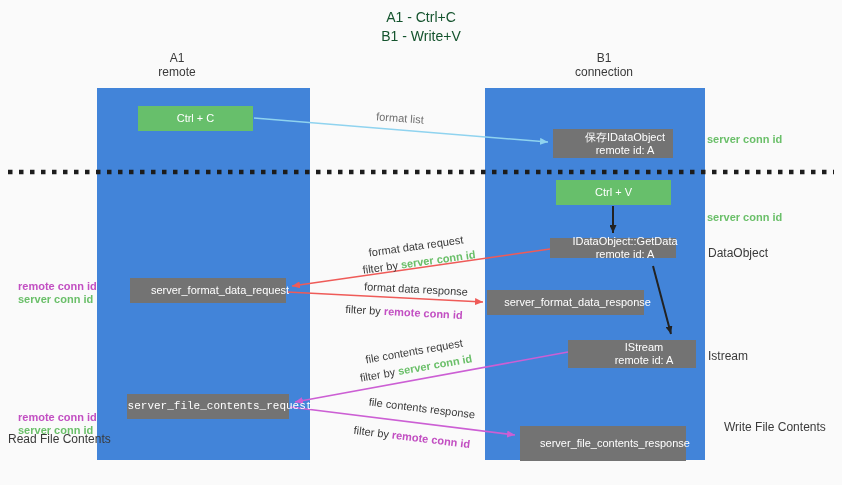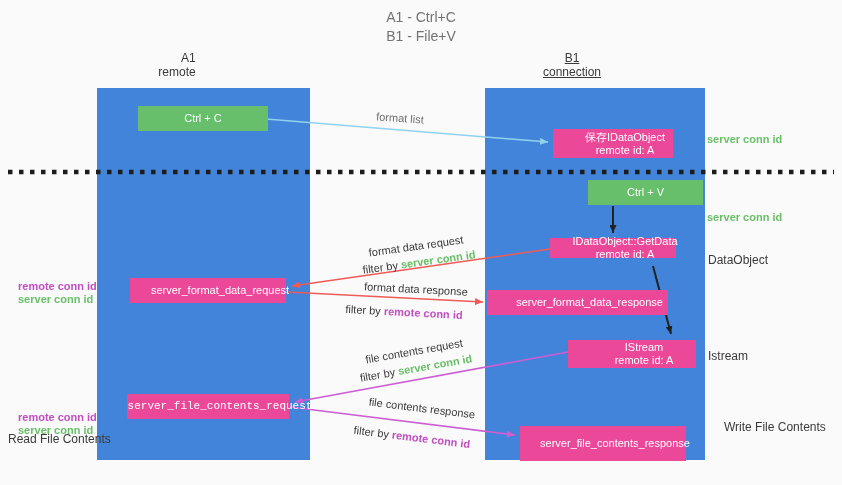--- a/index.html
+++ b/index.html
@@ -1,29 +1,29 @@
 <!DOCTYPE html>
 <html><head>
 <meta charset="utf-8">
 <style>
   * { margin:0; padding:0; box-sizing:border-box; }
   body { font-family:"Liberation Sans", sans-serif; background:#fafafa; }
   .canvas { position:relative; width:842px; height:485px; background:#fafafa; overflow:hidden; }
 
   .title { position:absolute; left:50%; top:8px; transform:translateX(-50%); text-align:center;
-           font-size:14px; line-height:19px; color:#737373; z-index:5; }
+           font-size:14px; line-height:19px; color:#14532d; z-index:5; }
 
   .lane { position:absolute; background:#4284d9; z-index:1; }
   .lane-header { position:absolute; transform:translateX(-50%); text-align:center;
                  font-size:12px; line-height:14px; color:#3a3a3a; z-index:5; white-space:nowrap; }
 
   .node { position:absolute; display:flex; flex-direction:column; align-items:center; justify-content:center;
           color:#ffffff; font-size:11px; line-height:13px; text-align:center; z-index:3; white-space:nowrap; }
   .green  { background:#67bf6b; }
-  .orange { background:#ec4899;padding-left:24px; }
+  .orange { background:#737373;padding-left:24px; }
 
   .sidelabel { position:absolute; font-size:12px; color:#3a3a3a; white-space:nowrap; z-index:4; }
   .bold { font-weight:bold; }
   .tx-green   { color:#6abf69; }
   .tx-magenta { color:#c24fc2; }
   .pair { position:absolute; font-size:11px; font-weight:bold; line-height:13px; white-space:nowrap; z-index:4; }
 
   .alabel { position:absolute; transform:translate(-50%,-50%) rotate(var(--rot,0deg));
             font-size:11px; color:#3a3a3a; white-space:nowrap; z-index:4; }
   .alabel .hl-green   { color:#6abf69; font-weight:bold; }
@@ -32,28 +32,28 @@
 
   svg.overlay { position:absolute; left:0; top:0; z-index:2; pointer-events:none; }
 </style>
 </head>
 <body>
 
 <div class="canvas">
 
   <div class="title">
     <div>A1 - Ctrl+C</div>
-    <div>B1 - File+V</div>
+    <div>B1 - Write+V</div>
   </div>
 
-  <div class="lane-header" style="left:177px; top:51px;text-align:right;">
+  <div class="lane-header" style="left:177px; top:51px;">
     <div>A1</div>
     <div>remote</div>
   </div>
-  <div class="lane-header" style="left:572px; top:51px;text-decoration:underline;">
+  <div class="lane-header" style="left:604px; top:51px;">
     <div>B1</div>
     <div>connection</div>
   </div>
 
   <div class="lane" style="left:97px; top:88px; width:213px; height:372px;"></div>
   <div class="lane" style="left:485px; top:88px; width:220px; height:372px;"></div>
 
   <svg class="overlay" width="842" height="485" viewBox="0 0 842 485">
     <defs>
       <marker id="mBlue" viewBox="0 0 8 7" refX="8" refY="3.5" markerWidth="8" markerHeight="7" orient="auto" markerUnits="userSpaceOnUse">
@@ -80,62 +80,62 @@
 
     <line x1="550" y1="249" x2="292" y2="286" stroke="#ef5b58" stroke-width="1.5" marker-end="url(#mRed)"></line>
 
     <line x1="287" y1="292" x2="483" y2="302" stroke="#ef5b58" stroke-width="1.5" marker-end="url(#mRed)"></line>
 
     <line x1="568" y1="352" x2="295" y2="402" stroke="#cc5fd4" stroke-width="1.5" marker-end="url(#mMagenta)"></line>
 
     <line x1="290" y1="407" x2="515" y2="435" stroke="#cc5fd4" stroke-width="1.5" marker-end="url(#mMagenta)"></line>
   </svg>
 
-  <div class="node green" style="left:138px; top:106px; width:130px; height:25px;">
+  <div class="node green" style="left:138px; top:106px; width:115px; height:25px;">
     <div>Ctrl + C</div>
   </div>
 
   <div class="node orange" style="left:553px; top:129px; width:120px; height:29px;">
     <div>保存IDataObject</div>
     <div>remote id: A</div>
   </div>
 
-  <div class="node green" style="left:556px; top:180px; width:115px; height:25px;margin-left:32px;">
+  <div class="node green" style="left:556px; top:180px; width:115px; height:25px;">
     <div>Ctrl + V</div>
   </div>
 
   <div class="node orange" style="left:550px; top:238px; width:126px; height:20px;">
     <div>IDataObject::GetData</div>
     <div>remote id: A</div>
   </div>
 
   <div class="node orange" style="left:130px; top:278px; width:156px; height:25px;align-items:center;">
     <div>server_format_data_request</div>
   </div>
 
-  <div class="node orange" style="left:487px; top:290px; width:181px; height:25px;align-items:center;">
+  <div class="node orange" style="left:487px; top:290px; width:157px; height:25px;align-items:center;">
     <div>server_format_data_response</div>
   </div>
 
   <div class="node orange" style="left:568px; top:340px; width:128px; height:28px;">
     <div>IStream</div>
     <div>remote id: A</div>
   </div>
 
   <div class="node orange" style="left:127px; top:394px; width:162px; height:25px;font-family:Liberation Mono, monospace;">
     <div>server_file_contents_request</div>
   </div>
 
   <div class="node orange" style="left:520px; top:426px; width:166px; height:35px;">
     <div>server_file_contents_response</div>
   </div>
 
   <div class="sidelabel tx-green bold" style="left:707px; top:133px; font-size:11px;">server conn id</div>
   <div class="sidelabel tx-green bold" style="left:707px; top:211px; font-size:11px;">server conn id</div>
-  <div class="sidelabel" style="left:708px; top:246px;margin-top:7px;">DataObject</div>
+  <div class="sidelabel" style="left:708px; top:246px;">DataObject</div>
   <div class="sidelabel" style="left:708px; top:349px;">Istream</div>
   <div class="sidelabel" style="left:712px; top:420px;margin-left:12px;">Write File Contents</div>
 
   <div class="sidelabel" style="left:8px; top:392px;margin-top:40px;">Read File Contents</div>
 
   <div class="pair" style="left:18px; top:280px;">
     <div class="tx-magenta">remote conn id</div>
     <div class="tx-green">server conn id</div>
   </div>
 

